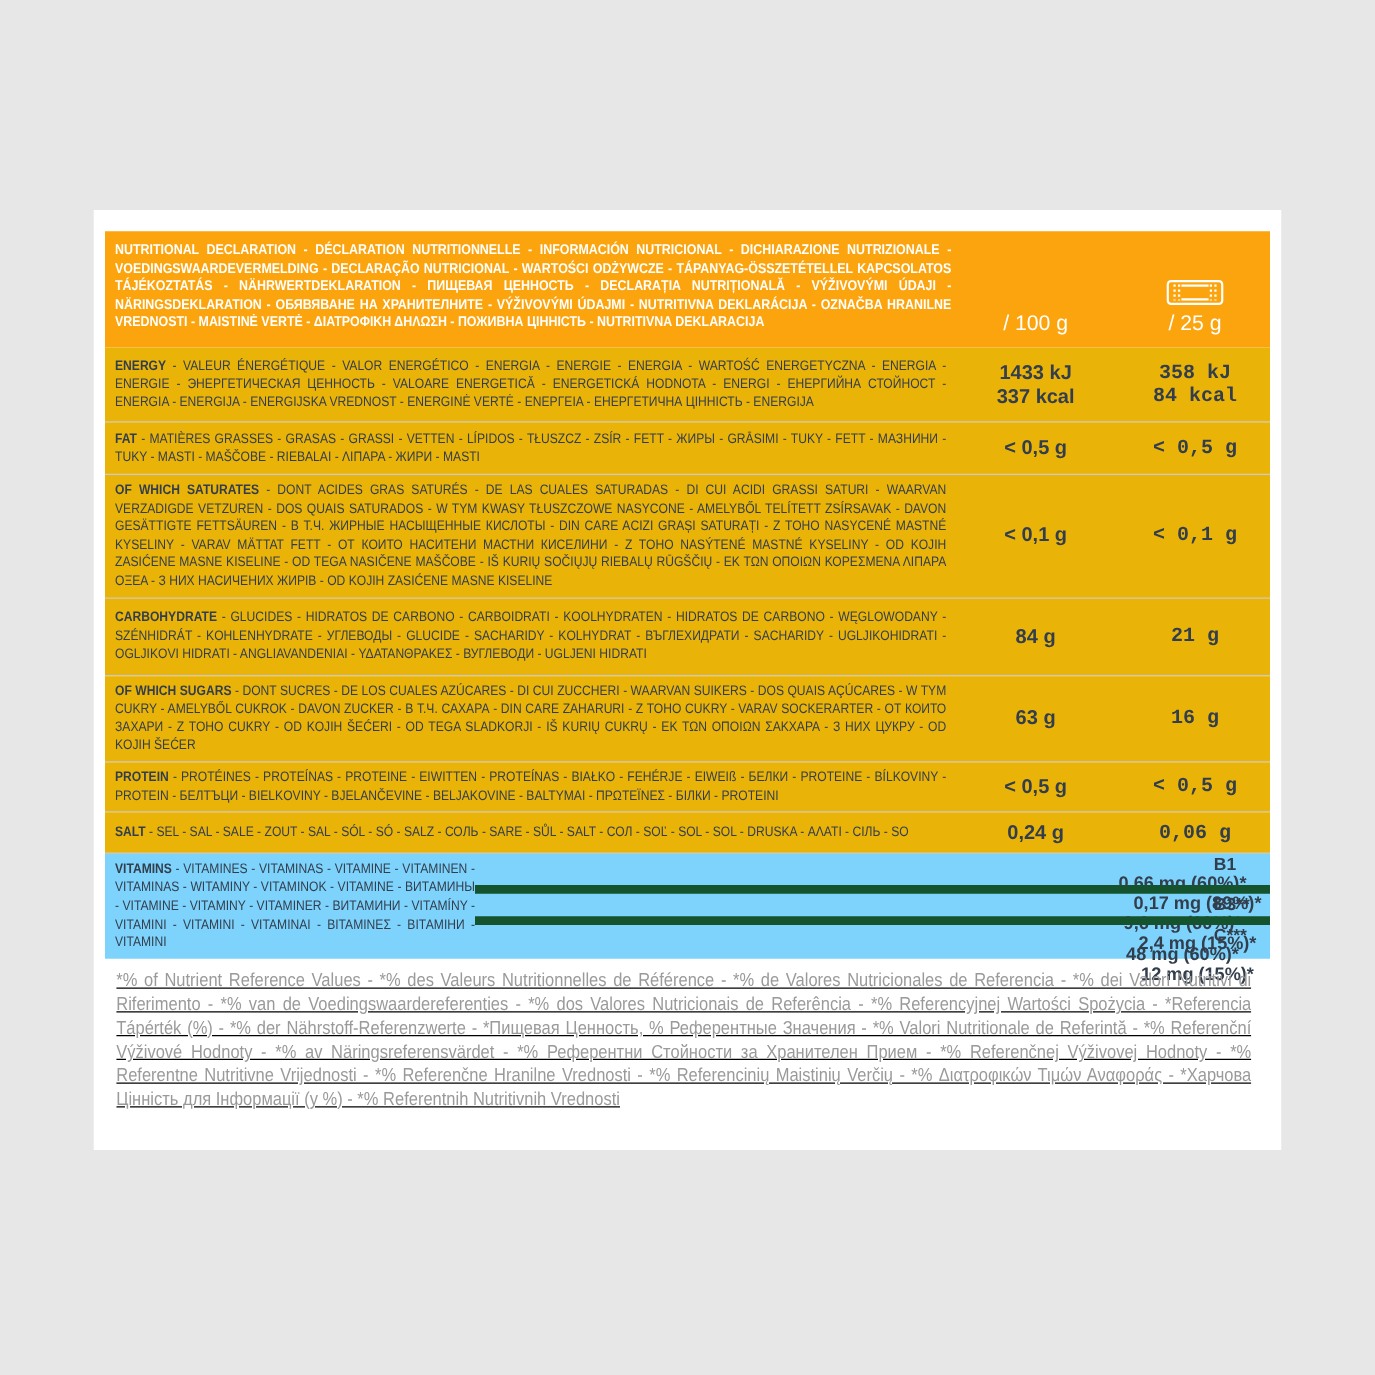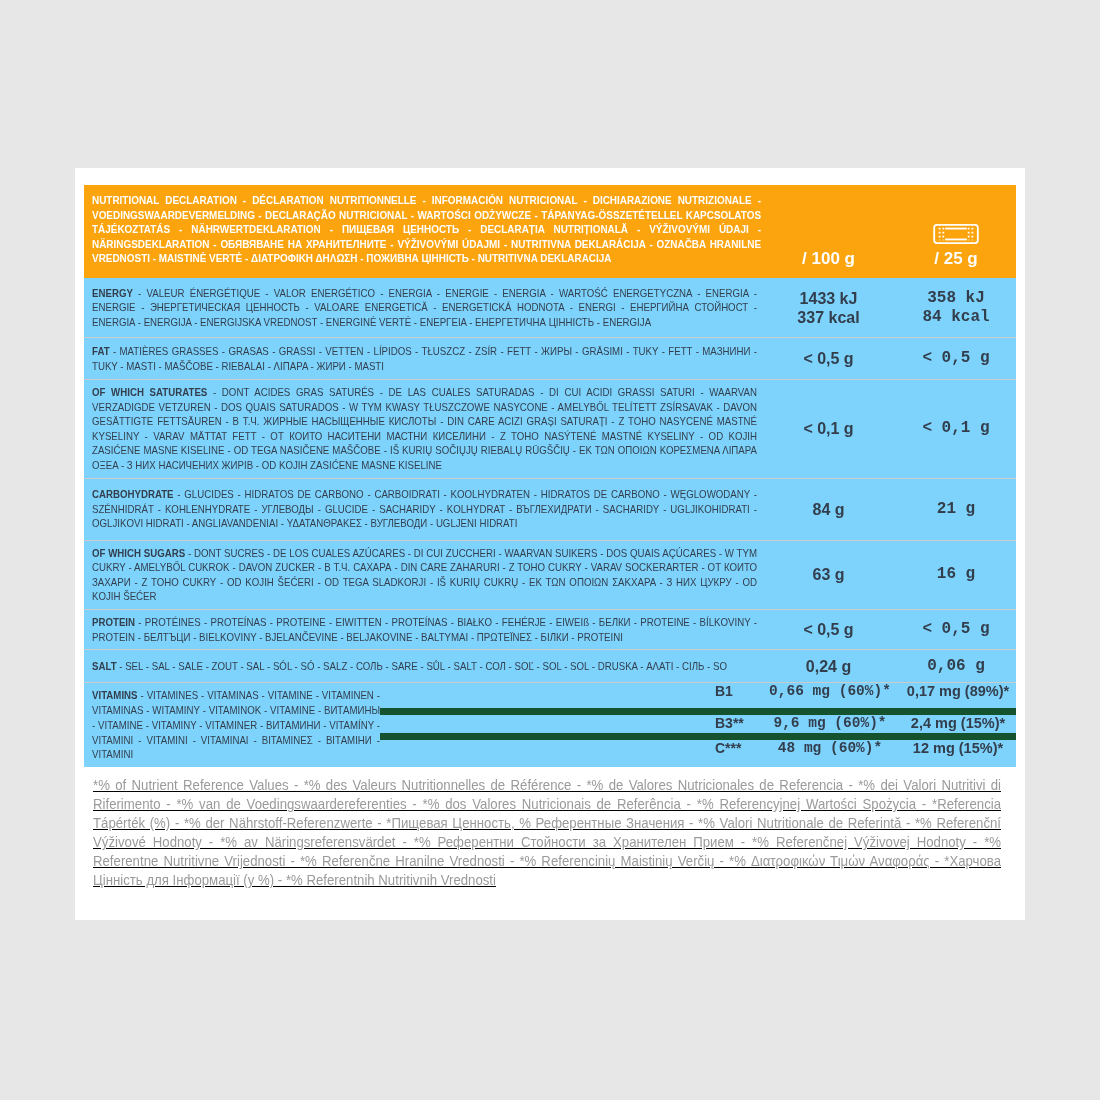--- a/index.html
+++ b/index.html
@@ -27,49 +27,49 @@
   .thead-title p{
     margin:0;font-weight:bold;font-size:11.3px;line-height:14.6px;
     text-align:justify;letter-spacing:0;
   }
   .thead-col{
     display:flex;flex-direction:column;justify-content:flex-end;align-items:center;
     padding-bottom:9px;box-sizing:border-box;
   }
   .col100{width:135px;}
   .col25{width:120px;}
-  .unit-label{font-weight:bold;font-size:17px;white-space:nowrap;}
+  .unit-label{font-weight:normal;font-size:17px;white-space:nowrap;}
   .baricon{margin-bottom:5px;line-height:0;}
 
   
   .row{
-    display:flex;align-items:center;background:#7dd3fc;
+    display:flex;align-items:center;background:#eab308;
     border-bottom:1px solid #CBCBCB;box-sizing:border-box;
   }
   .row-label{flex:1;padding:5px 4px 5px 8px;box-sizing:border-box;overflow:hidden;}
   .row-label p{
     margin:0;font-size:11px;line-height:14.6px;color:#333E4D;text-align:justify;
   }
   .term{font-weight:bold;}
   .val{width:135px;text-align:center;font-weight:bold;font-size:16px;color:#333E4D;line-height:19px;}
   .val.v25{width:120px;font-family:Liberation Mono, monospace;}
   .r0{min-height:60px}.r1{min-height:42px}.r2{min-height:80px}
   .r3{min-height:62px}.r4{min-height:60px}.r5{min-height:40px}.r6{min-height:33px}
 
   
   .vitamins{display:flex;background:#7dd3fc;}
   .vit-left{width:296px;box-sizing:border-box;padding:5px 0 5px 8px;overflow:hidden;}
   .vit-left p{margin:0;font-size:11px;line-height:14.8px;color:#333E4D;text-align:justify;}
   .vit-right{flex:1;display:flex;flex-direction:column;justify-content:stretch;}
   .vit-row{
-    display:flex;align-items:flex-start;height:25px;box-sizing:border-box;padding-left:335px;
+    display:flex;align-items:flex-end;height:25px;box-sizing:border-box;padding-left:335px;flex-direction:column;
   }
   .vit-row + .vit-row{border-top:7px solid #14532d;}
   .vit-id{width:45px;font-weight:bold;font-size:14px;color:#333E4D;}
-  .vit-v100{width:140px;text-align:center;font-weight:bold;font-size:14.5px;color:#333E4D;white-space:nowrap;font-family:Liberation Mono, monospace;}
+  .vit-v100{width:140px;text-align:center;font-weight:bold;font-size:14.5px;color:#333E4D;white-space:nowrap;}
   .vit-v25{width:116px;text-align:center;font-weight:bold;font-size:14.5px;color:#333E4D;white-space:nowrap;}
 
   
   .footnote{margin:8px 15px 0 9px;overflow:hidden;text-decoration:underline;}
   .footnote p{
     margin:0;font-size:15px;line-height:19px;color:#9A9A9A;text-align:justify;
   }
 </style>
 </head>
 <body>

